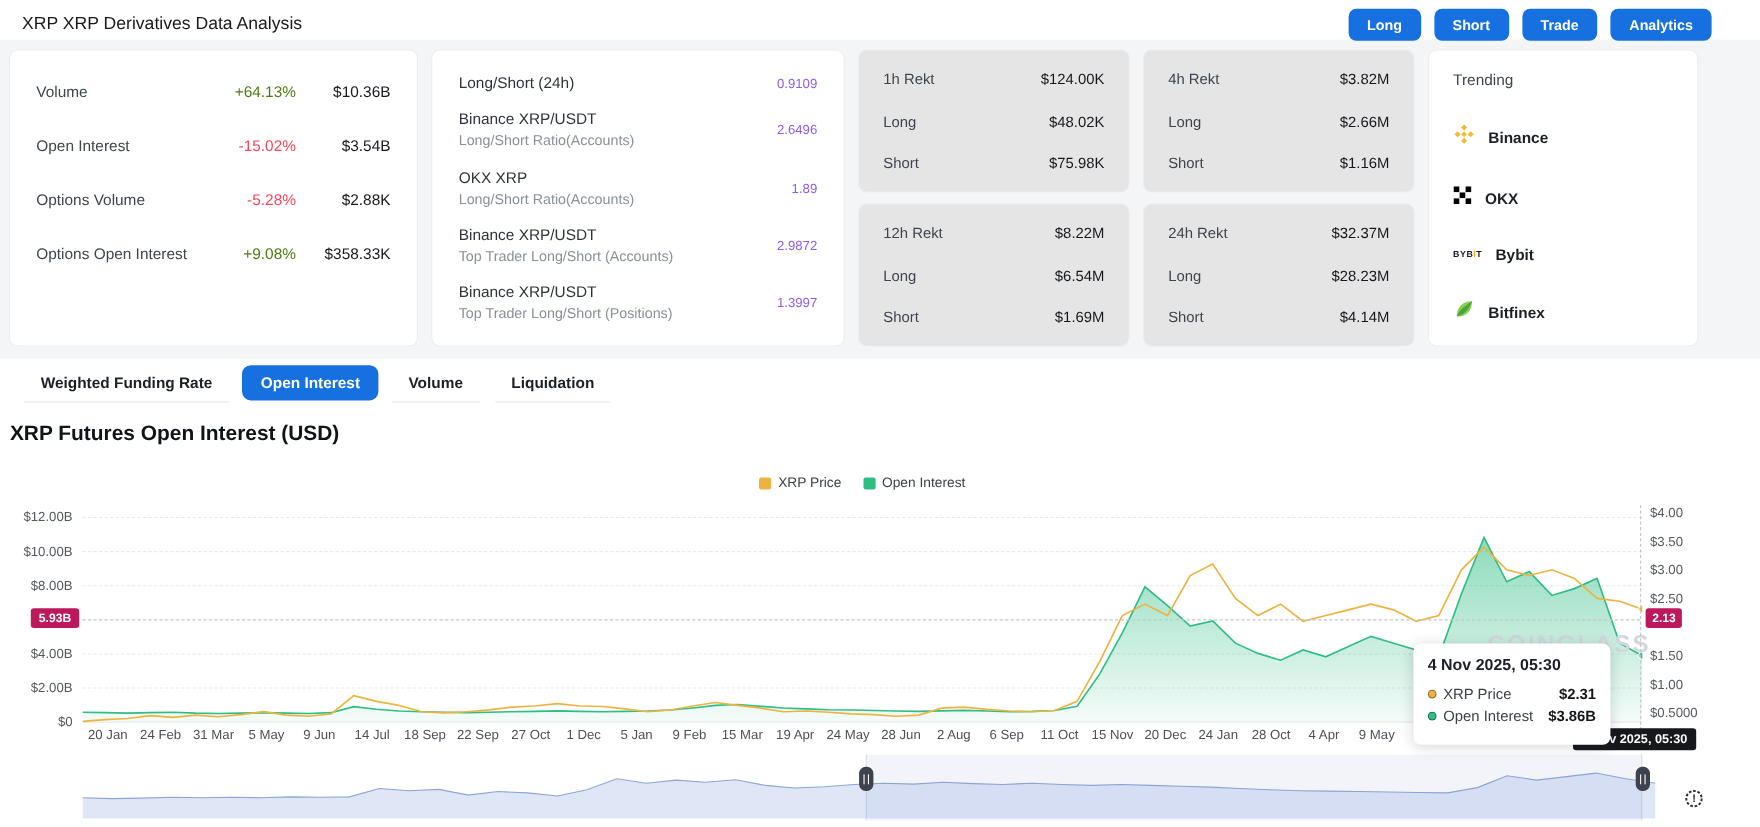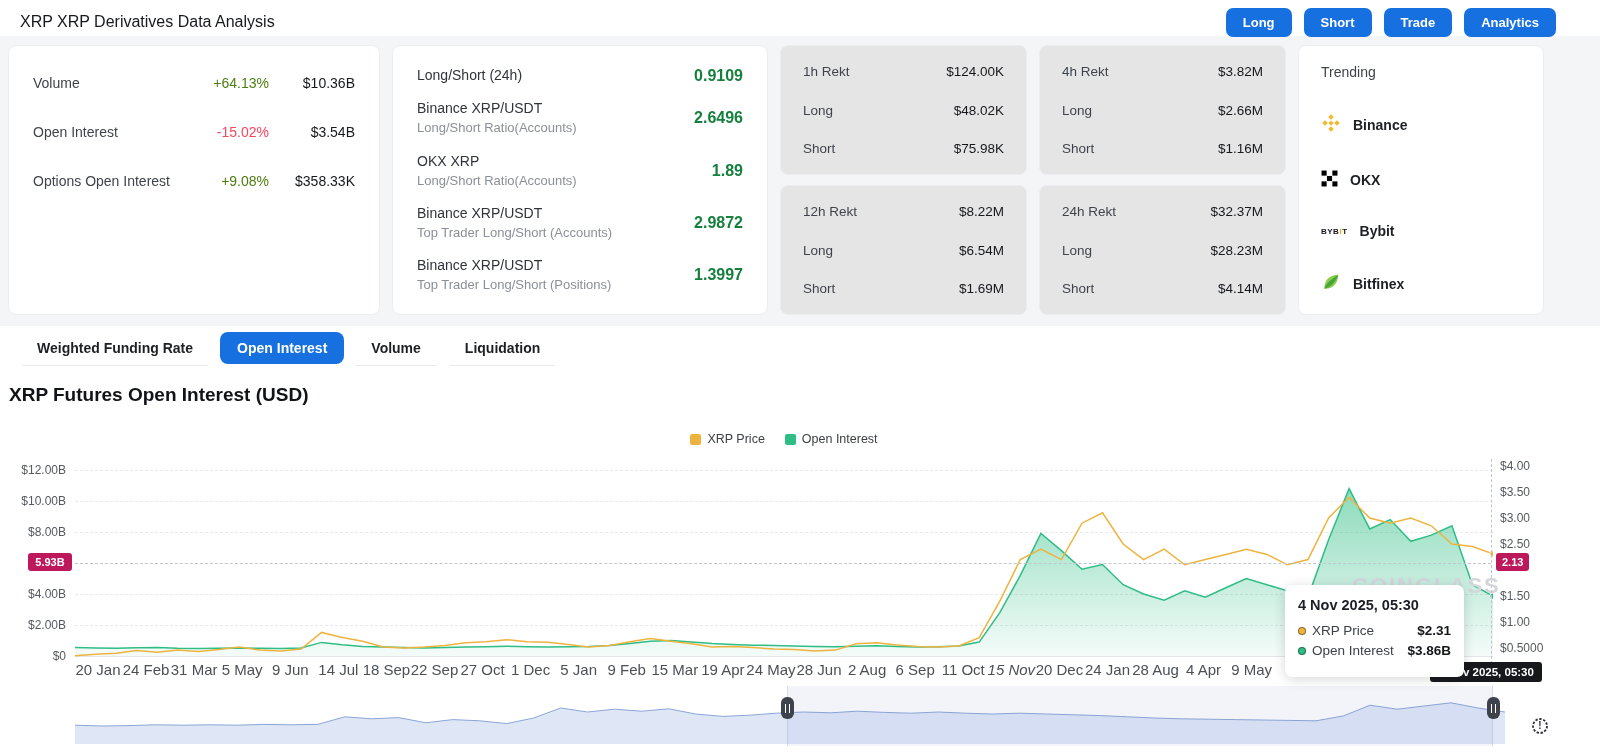--- a/index.html
+++ b/index.html
@@ -22,21 +22,21 @@
   .stat-change { margin-left:auto; width:90px; text-align:right; font-weight:500; }
   .stat-value { width:86px; text-align:right; color:#16181c; font-weight:500; }
   .pos { color:#4d7c0f; } .neg { color:#f6465d; }
 
   .ratio-card { width:376px; padding:20px 24px; display:flex; flex-direction:column; justify-content:space-between; }
   .ratio-row { display:flex; align-items:center; }
   .ratio-titles { line-height:19px; }
   .ratio-title { font-size:14px; color:#2f343b; }
   .ratio-sub { font-size:13px; color:#8a9097; }
   .ratio-sub:empty { display:none; }
-  .ratio-value { margin-left:auto; color:#15803d; font-size:16px; font-weight:700; }
+  .ratio-value { margin-left:auto; color:#8b5cf6; font-size:12px; font-weight:400; }
 
   .rekt-grid { width:506px; display:grid; grid-template-columns:1fr 1fr; grid-template-rows:1fr 1fr; gap:10px 12px; }
   .rekt-card { background:#e5e5e5; border:1px solid #ededf0; border-radius:8px; padding:18px 22px; display:flex; flex-direction:column; justify-content:space-between; }
   .rekt-row { display:flex; font-size:13.5px; align-items:center; }
   .rekt-label { color:#3f444c; }
   .rekt-val { margin-left:auto; font-weight:500; color:#16181c; }
 
   .trending-card { width:246px; padding:18px 22px; display:flex; flex-direction:column; justify-content:space-between; }
   .trending-title { font-size:14px; color:#3f444c; }
   .trend-item { display:flex; align-items:center; gap:12px; cursor:pointer; }
@@ -58,21 +58,21 @@
   .legend-swatch { width:11px; height:11px; border-radius:2px; }
   .legend-label { font-size:12.5px; color:#3c4047; }
 
   
   .chart-region { position:absolute; top:455px; left:0; width:1600px; height:297px; }
   #plot-svg { position:absolute; left:75px; top:0; }
   .grid-line { position:absolute; left:75px; width:1418px; border-top:1px dashed #e7e9ec; }
   .baseline { position:absolute; left:75px; top:201px; width:1418px; border-top:1px solid #e3e5e8; }
   .y-left-label { position:absolute; width:66px; text-align:right; left:0; font-size:12px; color:#55595f; }
   .y-right-label { position:absolute; left:1500px; font-size:12px; color:#55595f; }
-  .x-label { position:absolute; top:206px; width:56px; text-align:center; font-size:15px; color:#4c5056; }
+  .x-label { position:absolute; top:206px; width:56px; text-align:center; font-size:12px; color:#4c5056; }
 
   .crosshair-h { position:absolute; left:75px; top:108px; width:1416px; border-top:1px dashed #c2c6cc; z-index:3; }
   .crosshair-v { position:absolute; left:1491px; top:4px; height:220px; border-left:1px dashed #c2c6cc; z-index:3; }
   .axis-badge { position:absolute; background:#be185d; color:#fff; font-size:11px; font-weight:700; padding:3px 6px; border-radius:3px; z-index:4; }
   .badge-left { left:28px; top:98px; width:44px; text-align:center; }
   .badge-right { left:1496px; top:98px; }
   .badge-x { position:absolute; left:1430px; top:207px; background:#16181c; color:#fff; font-size:11.5px; font-weight:700; padding:4px 8px; border-radius:3px; z-index:4; white-space:nowrap; }
   .watermark { position:absolute; left:1352px; top:118px; font-size:22px; font-weight:800; letter-spacing:2px; color:#d3d7dc; z-index:2; }
 
   
@@ -112,20 +112,25 @@
   <div class="card stats-card">
     <div class="stat-row">
       <span class="stat-label">Volume</span>
       <span class="stat-change pos">+64.13%</span>
       <span class="stat-value">$10.36B</span>
     </div>
     <div class="stat-row">
       <span class="stat-label">Open Interest</span>
       <span class="stat-change neg">-15.02%</span>
       <span class="stat-value">$3.54B</span>
+    </div>
+    <div class="stat-row">
+      <span class="stat-label">Options Volume</span>
+      <span class="stat-change neg">-5.28%</span>
+      <span class="stat-value">$2.88K</span>
     </div>
     <div class="stat-row">
       <span class="stat-label">Options Open Interest</span>
       <span class="stat-change pos">+9.08%</span>
       <span class="stat-value">$358.33K</span>
     </div>
   </div>
 
   <div class="card ratio-card">
     <div class="ratio-row">
@@ -344,24 +349,24 @@
       <div class="x-label" style="left: 502.63px;">1 Dec</div>
       <div class="x-label" style="left: 550.7px;">5 Jan</div>
       <div class="x-label" style="left: 598.77px;">9 Feb</div>
       <div class="x-label" style="left: 646.84px;">15 Mar</div>
       <div class="x-label" style="left: 694.91px;">19 Apr</div>
       <div class="x-label" style="left: 742.98px;">24 May</div>
       <div class="x-label" style="left: 791.05px;">28 Jun</div>
       <div class="x-label" style="left: 839.12px;">2 Aug</div>
       <div class="x-label" style="left: 887.19px;">6 Sep</div>
       <div class="x-label" style="left: 935.26px;">11 Oct</div>
-      <div class="x-label" style="left: 983.33px; font-style: italic;">15 Nov</div>
+      <div class="x-label" style="left: 983.33px;">15 Nov</div>
       <div class="x-label" style="left: 1031.4px;">20 Dec</div>
       <div class="x-label" style="left: 1079.47px;">24 Jan</div>
-      <div class="x-label" style="left: 1127.54px;">28 Aug</div>
+      <div class="x-label" style="left: 1127.54px;">28 Oct</div>
       <div class="x-label" style="left: 1175.61px;">4 Apr</div>
       <div class="x-label" style="left: 1223.68px;">9 May</div>
     </div>
 
   <div class="watermark">COINGLASS</div>
   <div class="crosshair-h"></div>
   <div class="crosshair-v"></div>
   <div class="axis-badge badge-left">5.93B</div>
   <div class="axis-badge badge-right">2.13</div>
   <div class="badge-x">4 Nov 2025, 05:30</div>

